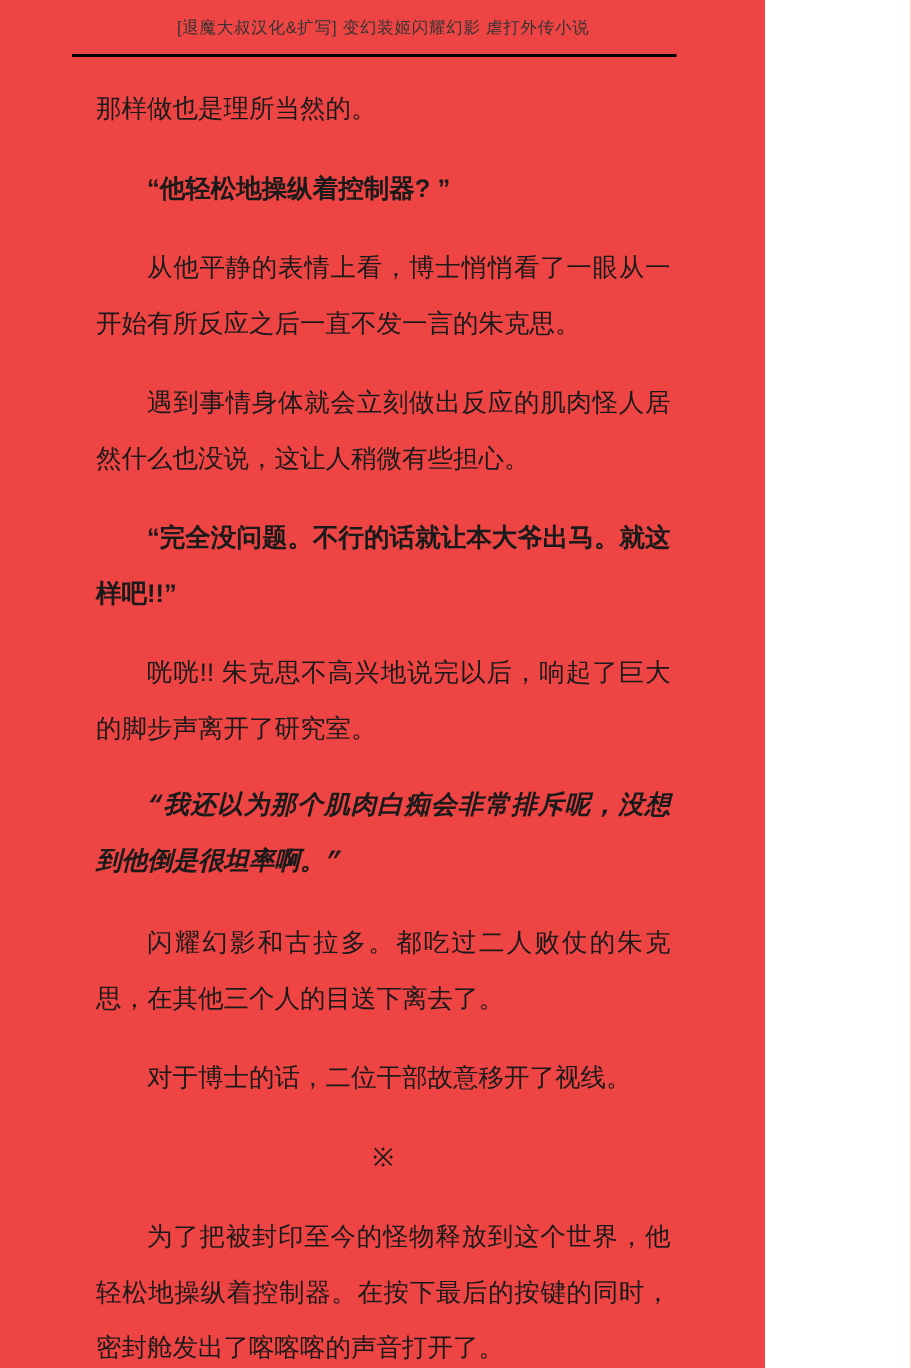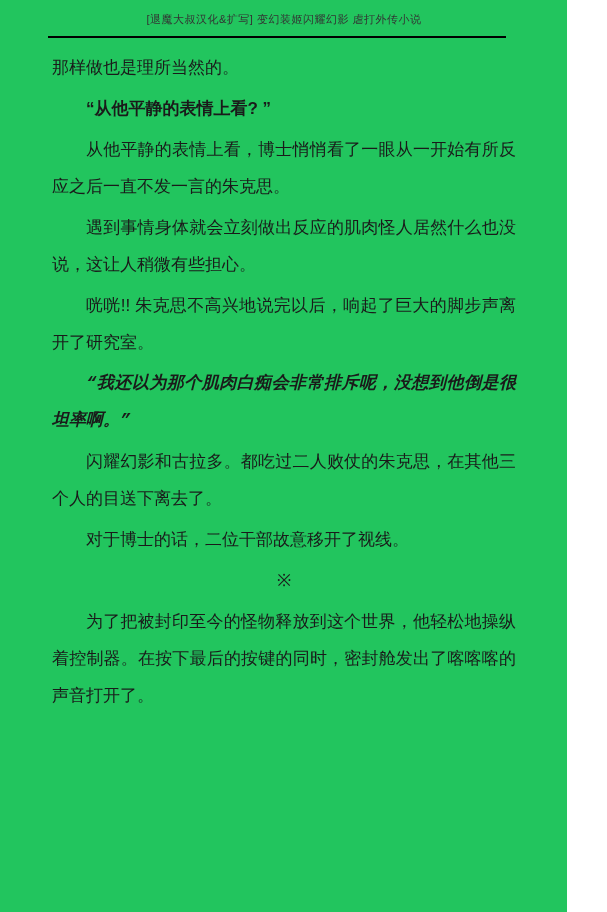--- a/index.html
+++ b/index.html
@@ -2,23 +2,23 @@
 <html><head>
 <meta charset="utf-8">
 <style>
   html, body {
     margin: 0;
     padding: 0;
     background: #ffffff;
   }
   .page {
     position: relative;
-    width: 567px;
+    width: 510px;
     height: 912px;
-    background: #22c55e;
+    background: #ef4444;
     box-sizing: border-box;
     padding: 12px 47px 0 48px;
     overflow: hidden;
     font-family: "Liberation Sans", sans-serif;
     color: #1a1a1a;
   }
   .header-title {
     text-align: center;
     font-size: 11px;
     line-height: 15px;
@@ -29,21 +29,21 @@
     margin-top: 9px;
     border: none;
     border-top: 2px solid #000000;
     width: 97%;
     height: 0;
   }
   .doc-body {
     margin-top: 11px;
   }
   .para {
-    margin: 4px;
+    margin: 16px;
     font-size: 17px;
     line-height: 37px;
     text-indent: 2em;
     text-align: justify;
     word-break: break-all;
     color: #1a1a1a;
   }
   .para.no-indent {
     text-indent: 0;
   }
@@ -63,23 +63,24 @@
 </head>
 <body>
 
 <div class="page">
   <div class="page-header">
     <div class="header-title">[退魔大叔汉化&amp;扩写] 变幻装姬闪耀幻影 虐打外传小说</div>
     <div class="header-rule"></div>
   </div>
   <div class="doc-body">
       <p class="para no-indent">那样做也是理所当然的。</p>
-      <p class="para bold">“从他平静的表情上看? ”</p>
+      <p class="para bold">“他轻松地操纵着控制器? ”</p>
       <p class="para">从他平静的表情上看，博士悄悄看了一眼从一开始有所反应之后一直不发一言的朱克思。</p>
       <p class="para">遇到事情身体就会立刻做出反应的肌肉怪人居然什么也没说，这让人稍微有些担心。</p>
+      <p class="para bold">“完全没问题。不行的话就让本大爷出马。就这样吧!!”</p>
       <p class="para">咣咣!! 朱克思不高兴地说完以后，响起了巨大的脚步声离开了研究室。</p>
       <p class="para kai">“我还以为那个肌肉白痴会非常排斥呢，没想到他倒是很坦率啊。”</p>
       <p class="para">闪耀幻影和古拉多。都吃过二人败仗的朱克思，在其他三个人的目送下离去了。</p>
       <p class="para">对于博士的话，二位干部故意移开了视线。</p>
       <p class="para center no-indent">※</p>
       <p class="para">为了把被封印至今的怪物释放到这个世界，他轻松地操纵着控制器。在按下最后的按键的同时，密封舱发出了喀喀喀的声音打开了。</p>
     </div>
 </div>
 
 </body></html>

